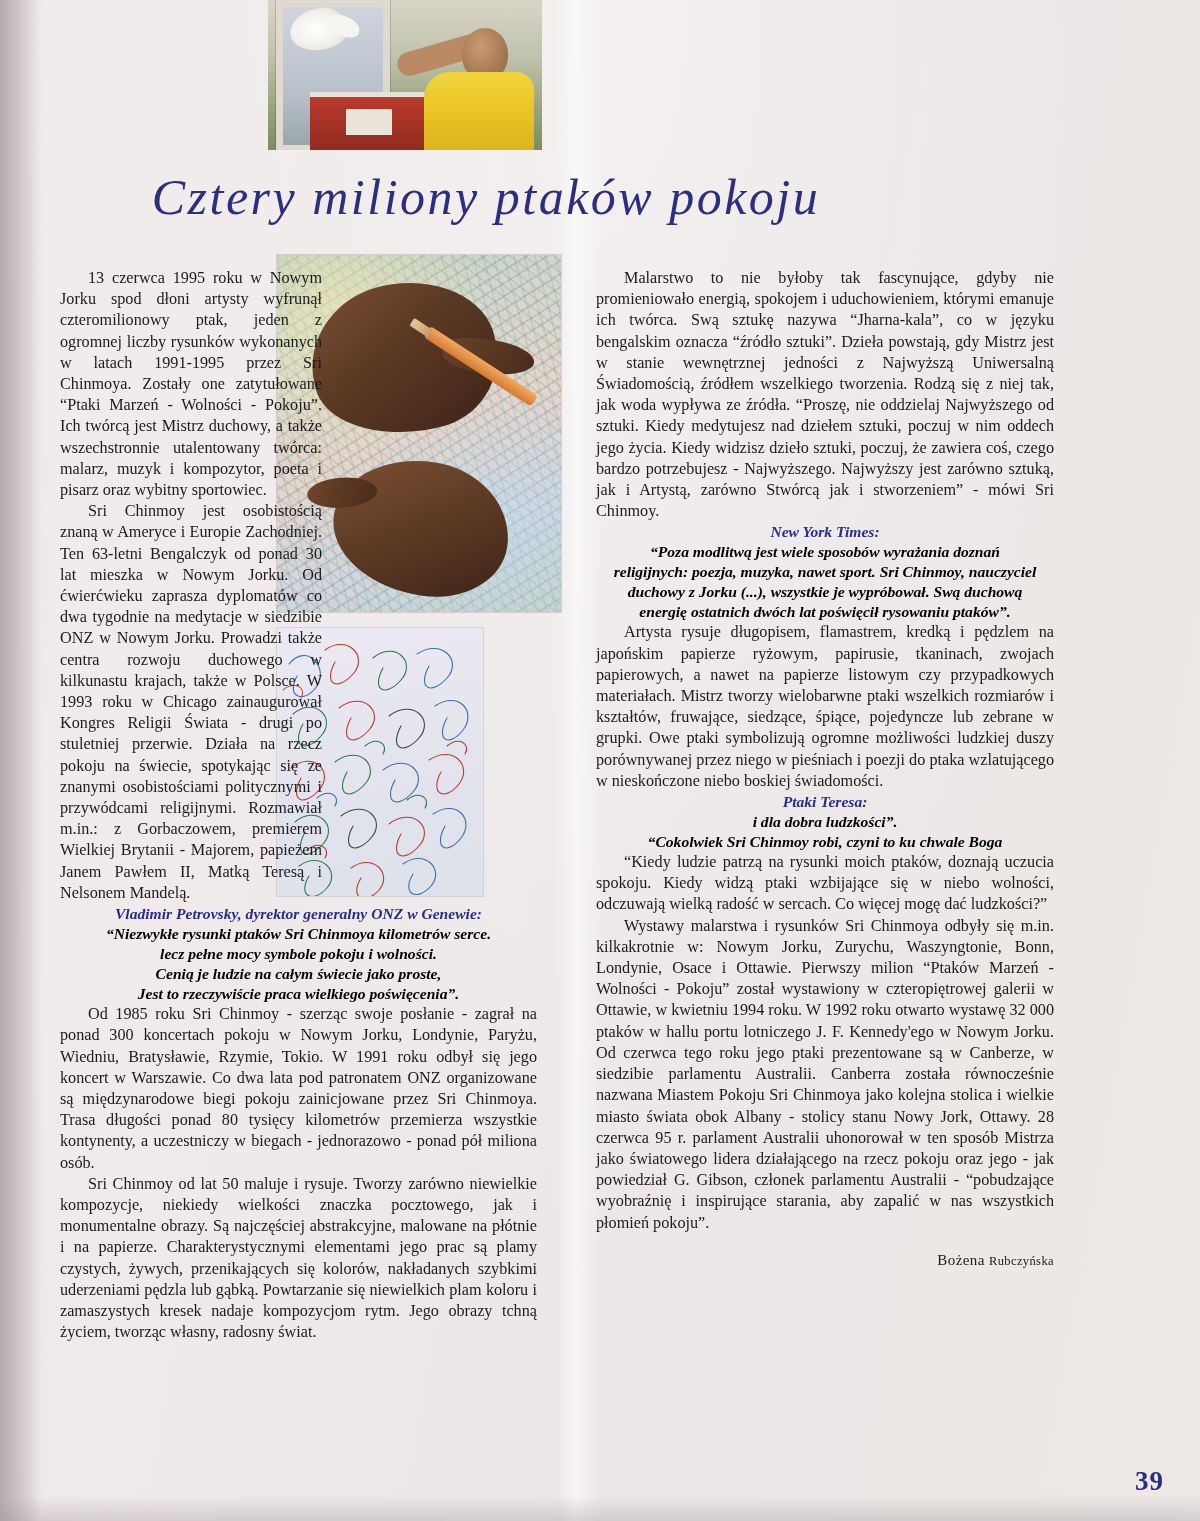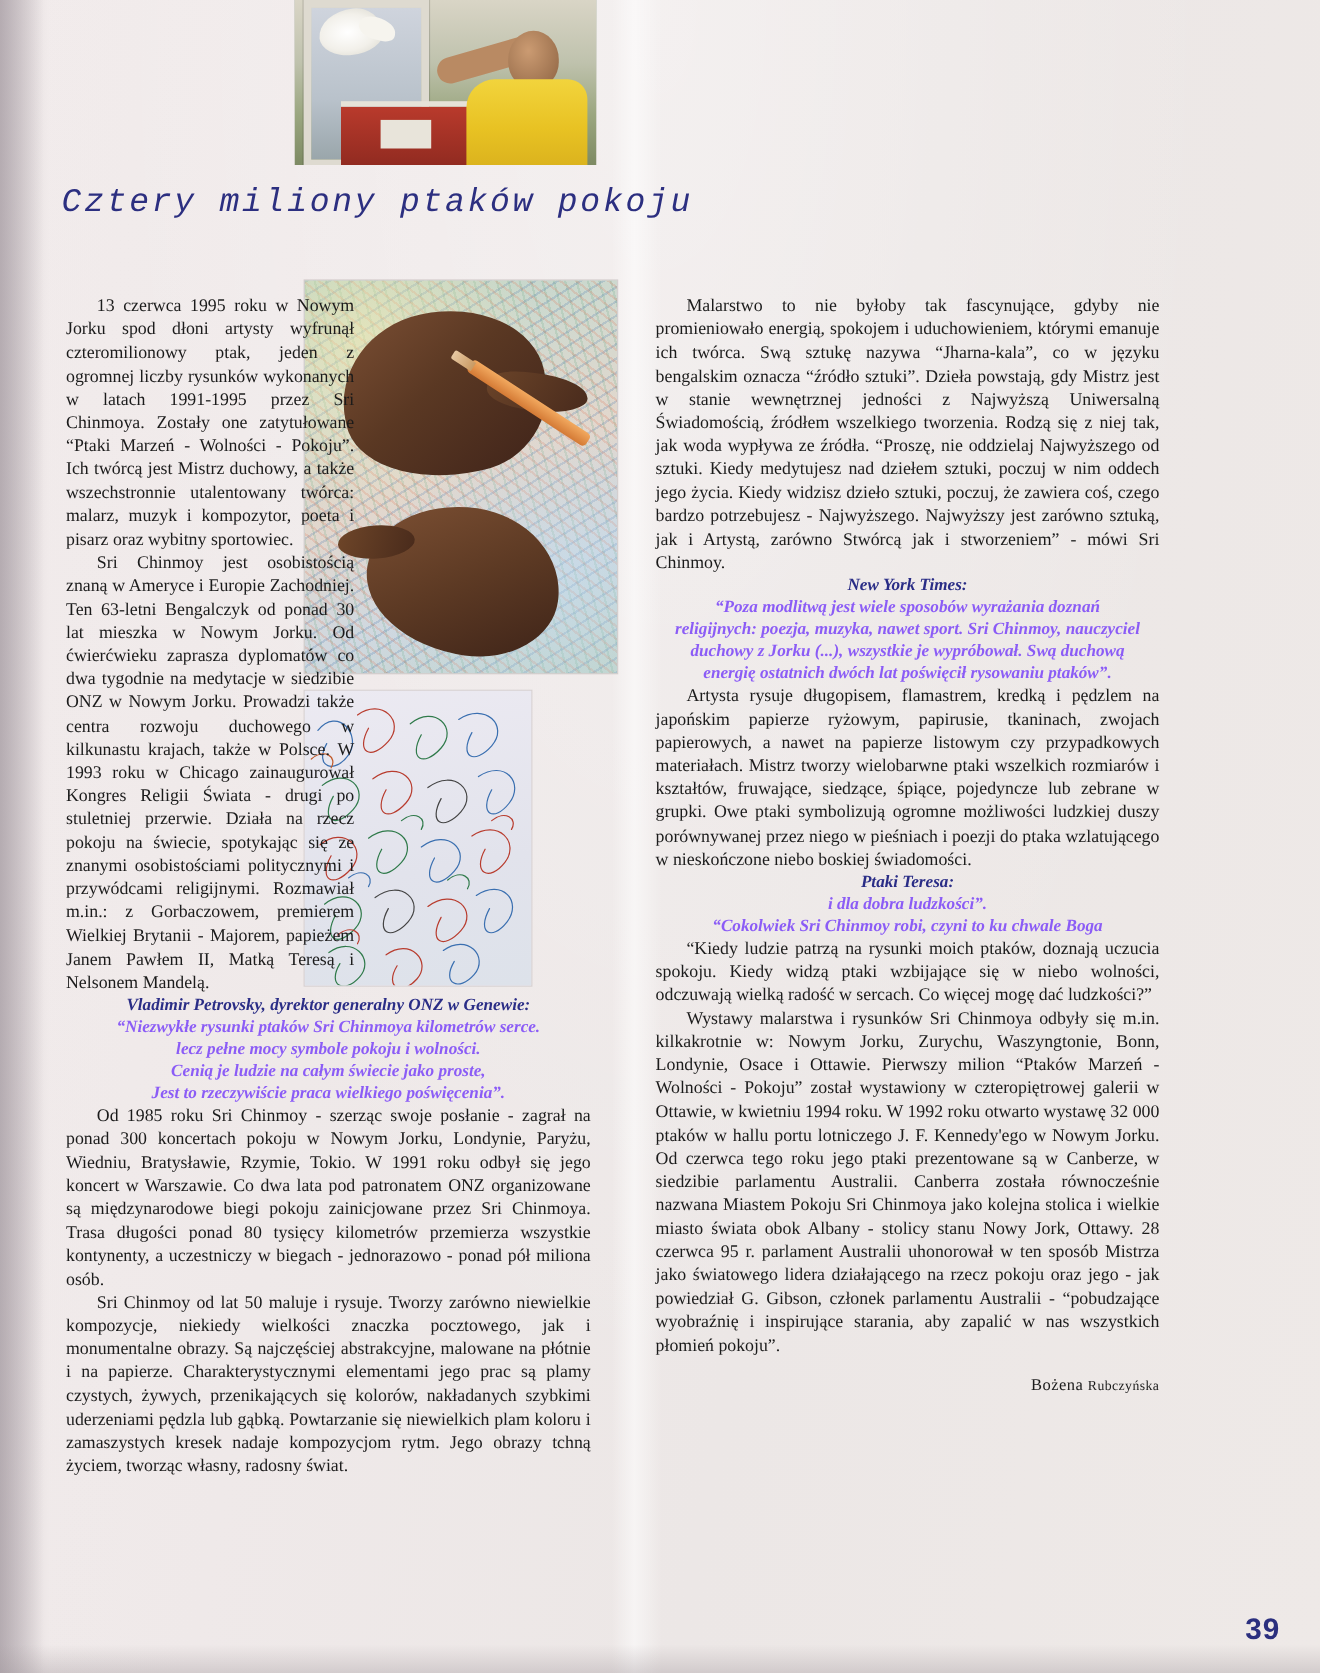--- a/index.html
+++ b/index.html
@@ -120,26 +120,27 @@
     background: linear-gradient(180deg,#f2d43c 0%, #e8c223 50%, #d7ae1c 100%);
     border-radius: 26px 18px 0 0;
   }
 
   
   .title {
     position: absolute;
     left: 56px;
     top: 168px;
     width: 860px;
-    font-family: Liberation Mono, monospace;
-    font-size: 30px;
+    font-family: Liberation Serif, serif;
+    font-size: 50px;
     font-style: italic;
     letter-spacing: 2.5px;
     color: #2c2f80;
     white-space: nowrap;
+    text-align: center;
   }
 
   
   .col {
     position: absolute;
     top: 268px;
     font-size: 16.2px;
     line-height: 21.2px;
     color: #1b1b1b;
     text-align: justify;
@@ -267,21 +268,21 @@
   .pb-bg {
     position: absolute; inset: 0;
     background: linear-gradient(170deg,#eceaf2,#e2e3ec 60%, #dde2ea);
   }
   .pb-strokes {
     position: absolute; inset: 0;
   }
 
   
   .quote {
-    color: #8b5cf6;
+    color: #000000;
     font-style: italic;
     font-weight: bold;
     text-align: center;
     font-size: 15.6px;
     line-height: 20px;
   }
   .quote-name {
     color: #2a2d86;
     font-style: italic;
     font-weight: bold;
@@ -295,21 +296,21 @@
     font-size: 15px;
     letter-spacing: 0.4px;
     margin-top: 16px;
   }
   .byline .sc { font-size: 12.5px; font-family: Liberation Serif, serif; }
 
   .page-number {
     position: absolute;
     right: 36px;
     bottom: 24px;
-    font-family: Liberation Sans, sans-serif;
+    font-family: Liberation Serif, serif;
     font-weight: bold;
     font-size: 27px;
     color: #2b2f7e;
     letter-spacing: 1px;
   }
 
   .edge-shadow {
     position: absolute;
     left: 0; top: 0; bottom: 0;
     width: 40px;

